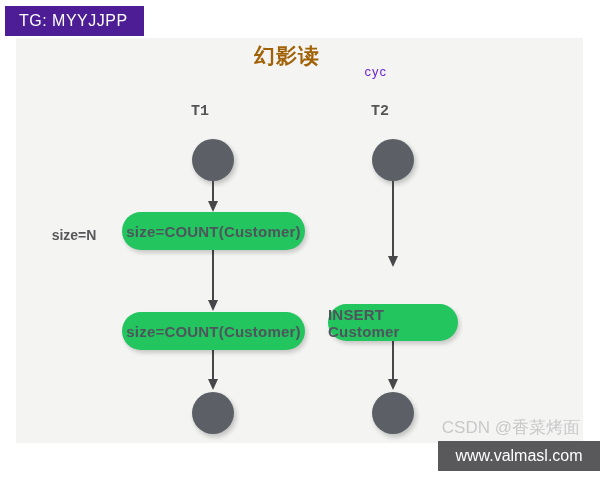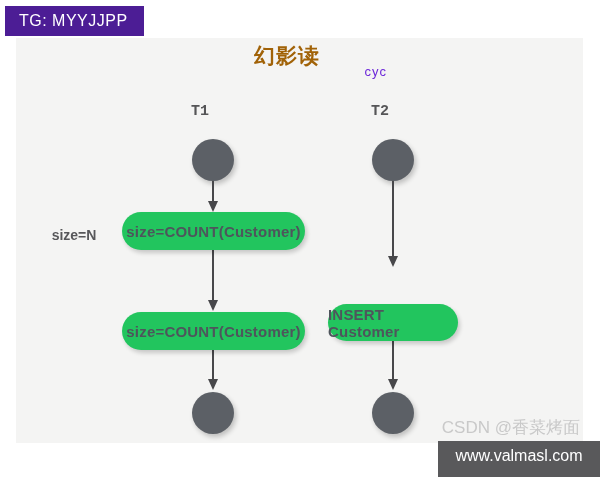--- a/index.html
+++ b/index.html
@@ -91,21 +91,21 @@
   }
   .annotation.n1{left:39px;top:227px;width:70px;color:#57575a;}
   .annotation.n2{left:37px;top:325px;width:74px;color:#b2686c;}
   .watermark{
     position:absolute;left:430px;top:416px;width:150px;
     text-align:right;
     font-size:17px;color:#c9c9c9;
   }
   .footer-bar{
     position:absolute;left:438px;top:441px;
-    width:162px;height:36px;line-height:30px;
+    width:162px;height:30px;line-height:30px;
     background:#59595b;color:#ffffff;
     text-align:center;font-size:16px;
     z-index:5;
   }
 </style>
 </head>
 <body>
 
 <div class="page">
 

